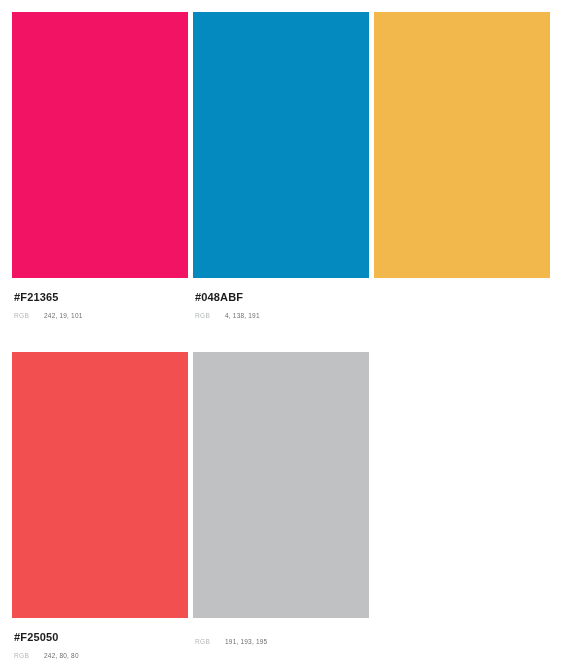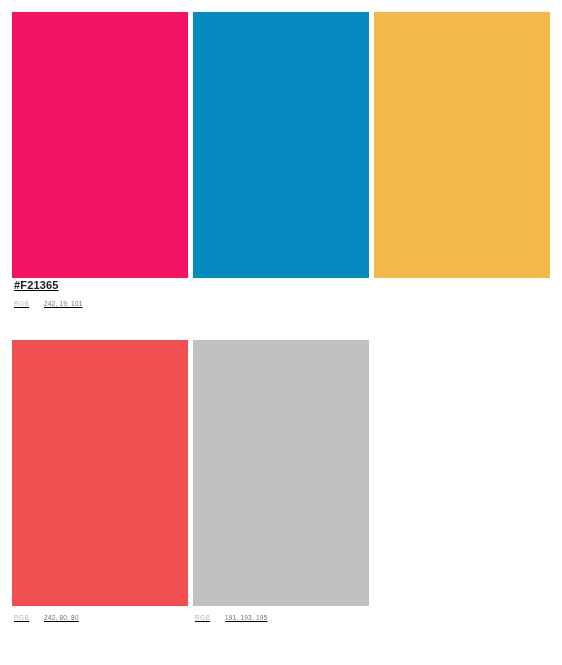--- a/index.html
+++ b/index.html
@@ -35,22 +35,21 @@
     flex-direction: column;
   }
 
   .swatch-chip {
     width: 176px;
     height: 266px;
     display: block;
   }
 
   .swatch-meta {
-    padding: 0 2px 0 2px;
-    text-decoration: underline;
+    padding: 12px 2px 0 2px;
   }
 
   .swatch-hex {
     font-size: 11px;
     font-weight: bold;
     color: #1c1c1c;
     letter-spacing: 0.15px;
     line-height: 14px;
     white-space: nowrap;
   }
@@ -94,35 +93,43 @@
         <div class="swatch-hex">#F21365</div>
         <div class="swatch-rgb-line">
           <span class="rgb-label">RGB</span>
           <span class="rgb-values">242, 19, 101</span>
         </div>
       </div>
     </div>
 
     <div class="swatch-cell">
       <div class="swatch-chip" style="background-color: rgb(4, 138, 191);"></div>
+      <div class="swatch-meta">
+        <div class="swatch-hex">#048ABF</div>
+        <div class="swatch-rgb-line">
+          <span class="rgb-label">RGB</span>
+          <span class="rgb-values">4, 138, 191</span>
+        </div>
+      </div>
     </div>
 
     <div class="swatch-cell">
       <div class="swatch-chip" style="background-color: rgb(242, 184, 75);"></div>
     </div>
 
   </div>
 
   <div class="row-spacer"></div>
 
   <div class="palette-row">
 
     <div class="swatch-cell">
       <div class="swatch-chip" style="background-color: rgb(242, 80, 80);"></div>
       <div class="swatch-meta">
+        <div class="swatch-hex">#F25050</div>
         <div class="swatch-rgb-line">
           <span class="rgb-label">RGB</span>
           <span class="rgb-values">242, 80, 80</span>
         </div>
       </div>
     </div>
 
     <div class="swatch-cell">
       <div class="swatch-chip" style="background-color: rgb(191, 193, 195);"></div>
       <div class="swatch-meta">

